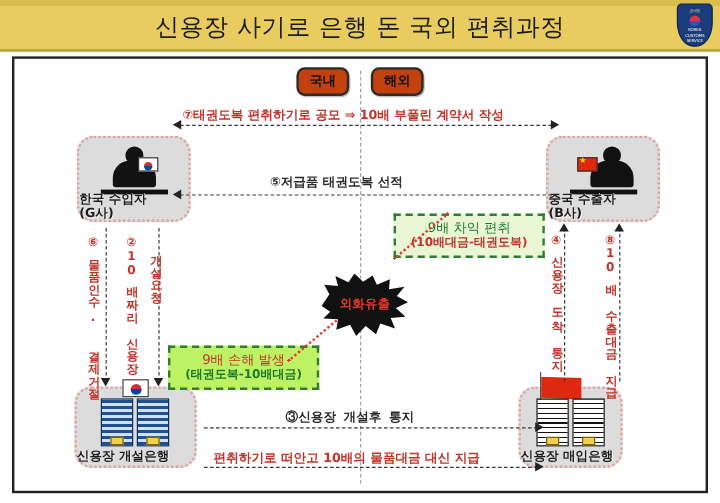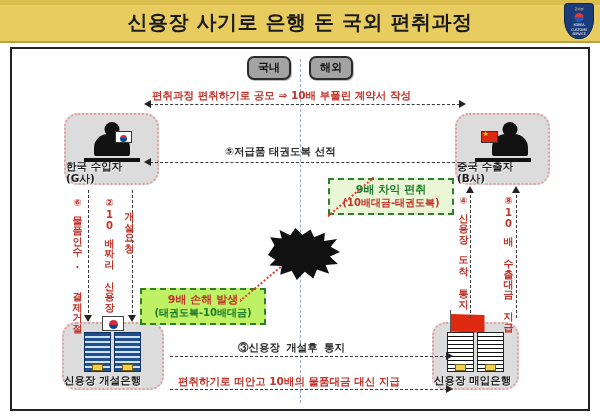--- a/index.html
+++ b/index.html
@@ -17,21 +17,21 @@
     background: #e8cc5f;
     border-bottom: 2px solid #b8a143;
   }
   .header-strip {
     position: absolute; left:0; top:0; width:600px; height:5px;
     background:#d9bd4d;
   }
   .header-title {
     position: absolute; left: 0; top: 9px; width: 600px;
     text-align: center;
-    font-size: 20px; font-weight: bold; color: #1a1a1a;
+    font-size: 20px; font-weight: normal; color: #1a1a1a;
     letter-spacing: 0.5px;
     font-family: "DejaVu Sans", "Liberation Sans", sans-serif;
   }
   .logo-shield {
     position: absolute; right: 6px; top: 3px; width: 30px; height: 36px;
     background: #1b3c7a;
     border: 1px solid #0d2450;
     border-radius: 4px 4px 14px 14px / 4px 4px 20px 20px;
     overflow: hidden;
   }
@@ -59,21 +59,21 @@
   .divider {
     position: absolute; left: 288px; top: 10px;
     width: 0; height: 344px;
     border-left: 1px dashed #9aa3c0;
   }
 
   
   .region-tag {
     position: absolute;
     border: 2px solid #2b2b2b; border-radius: 7px;
-    background: #a3a3a3;
+    background: #c2410c;
     font-size: 11px; font-weight: bold; color: #111;
     padding: 2px 9px 3px 9px;
     box-shadow: 1px 1px 0 rgba(0,0,0,0.25);
     white-space: nowrap;
   }
   #tag-domestic { left: 247px; top: 56px; }
   #tag-overseas { left: 309px; top: 56px; }
 
   
   .node {
@@ -201,21 +201,21 @@
   }
 
   
   .callout {
     position: absolute; text-align: center;
     border: 2px dashed #2f7d32;
     background: #e9f6d6;
     padding: 3px 6px 4px 6px;
     line-height: 13px;
   }
-  .callout .c-top { font-size: 11px; font-weight: bold; color: #1b7a2a; }
+  .callout .c-top { font-size: 11px; font-weight: normal; color: #1b7a2a; }
   .callout .c-bot { font-size: 10px; font-weight: bold; color: #c0342b; }
   #callout-gain { left: 328px; top: 178px; width: 126px; }
   #callout-gain { background:#e9f6d6; }
   #callout-loss { left: 140px; top: 288px; width: 126px; background: #bef264; }
   #callout-loss .c-top { color: #c0342b; }
   #callout-loss .c-bot { color: #1b7a2a; }
 
   
   #burst {
     position: absolute; left: 268px; top: 228px; width: 72px; height: 52px;
@@ -300,21 +300,21 @@
       <div class="tower t2"></div>
       <div class="door d1"></div>
       <div class="door d2"></div>
     </div>
     <div class="node-label" style="top:50px">신용장 매입은행</div>
   </div>
 
   <div class="hline" style="left:150px; top:104px; width:310px;"></div>
   <div class="arrow arr-r" style="left:459px; top:100px;"></div>
   <div class="arrow arr-l" style="left:144px; top:100px;"></div>
-  <div class="step-h" style="left:152px; top:89px;">편취과정 편취하기로 공모 ⇒ 10배 부풀린 계약서 작성</div>
+  <div class="step-h" style="left:152px; top:89px;">⑦태권도복 편취하기로 공모 ⇒ 10배 부풀린 계약서 작성</div>
 
   <div class="hline" style="left:150px; top:162px; width:310px;"></div>
   <div class="arrow arr-l" style="left:144px; top:158px;"></div>
   <div class="step-h dark" style="left:225px; top:145px;">⑤저급품 태권도복 선적</div>
 
   <div class="vline" style="left:88px; top:190px; height:128px;"></div>
   <div class="arrow arr-d" style="left:84px; top:315px;"></div>
   <div class="step-v" style="left:72px; top:197px;">⑥물품인수 · 결제거절</div>
 
   <div class="vline" style="left:132px; top:190px; height:128px;"></div>
@@ -345,15 +345,16 @@
 
   <div class="callout" id="callout-loss">
     <div class="c-top">9배 손해 발생</div>
     <div class="c-bot">(태권도복-10배대금)</div>
   </div>
 
   <div class="dotline" style="left:240px; top:300px; width:60px; transform:rotate(-40deg); transform-origin:left center;"></div>
   <div class="dotline" style="left:328px; top:215px; width:60px; transform:rotate(-40deg); transform-origin:left center;"></div>
   <div id="burst">
     <div class="star"></div>
+    <div class="btxt">외화유출</div>
   </div>
 
 </div>
 
 </body></html>

